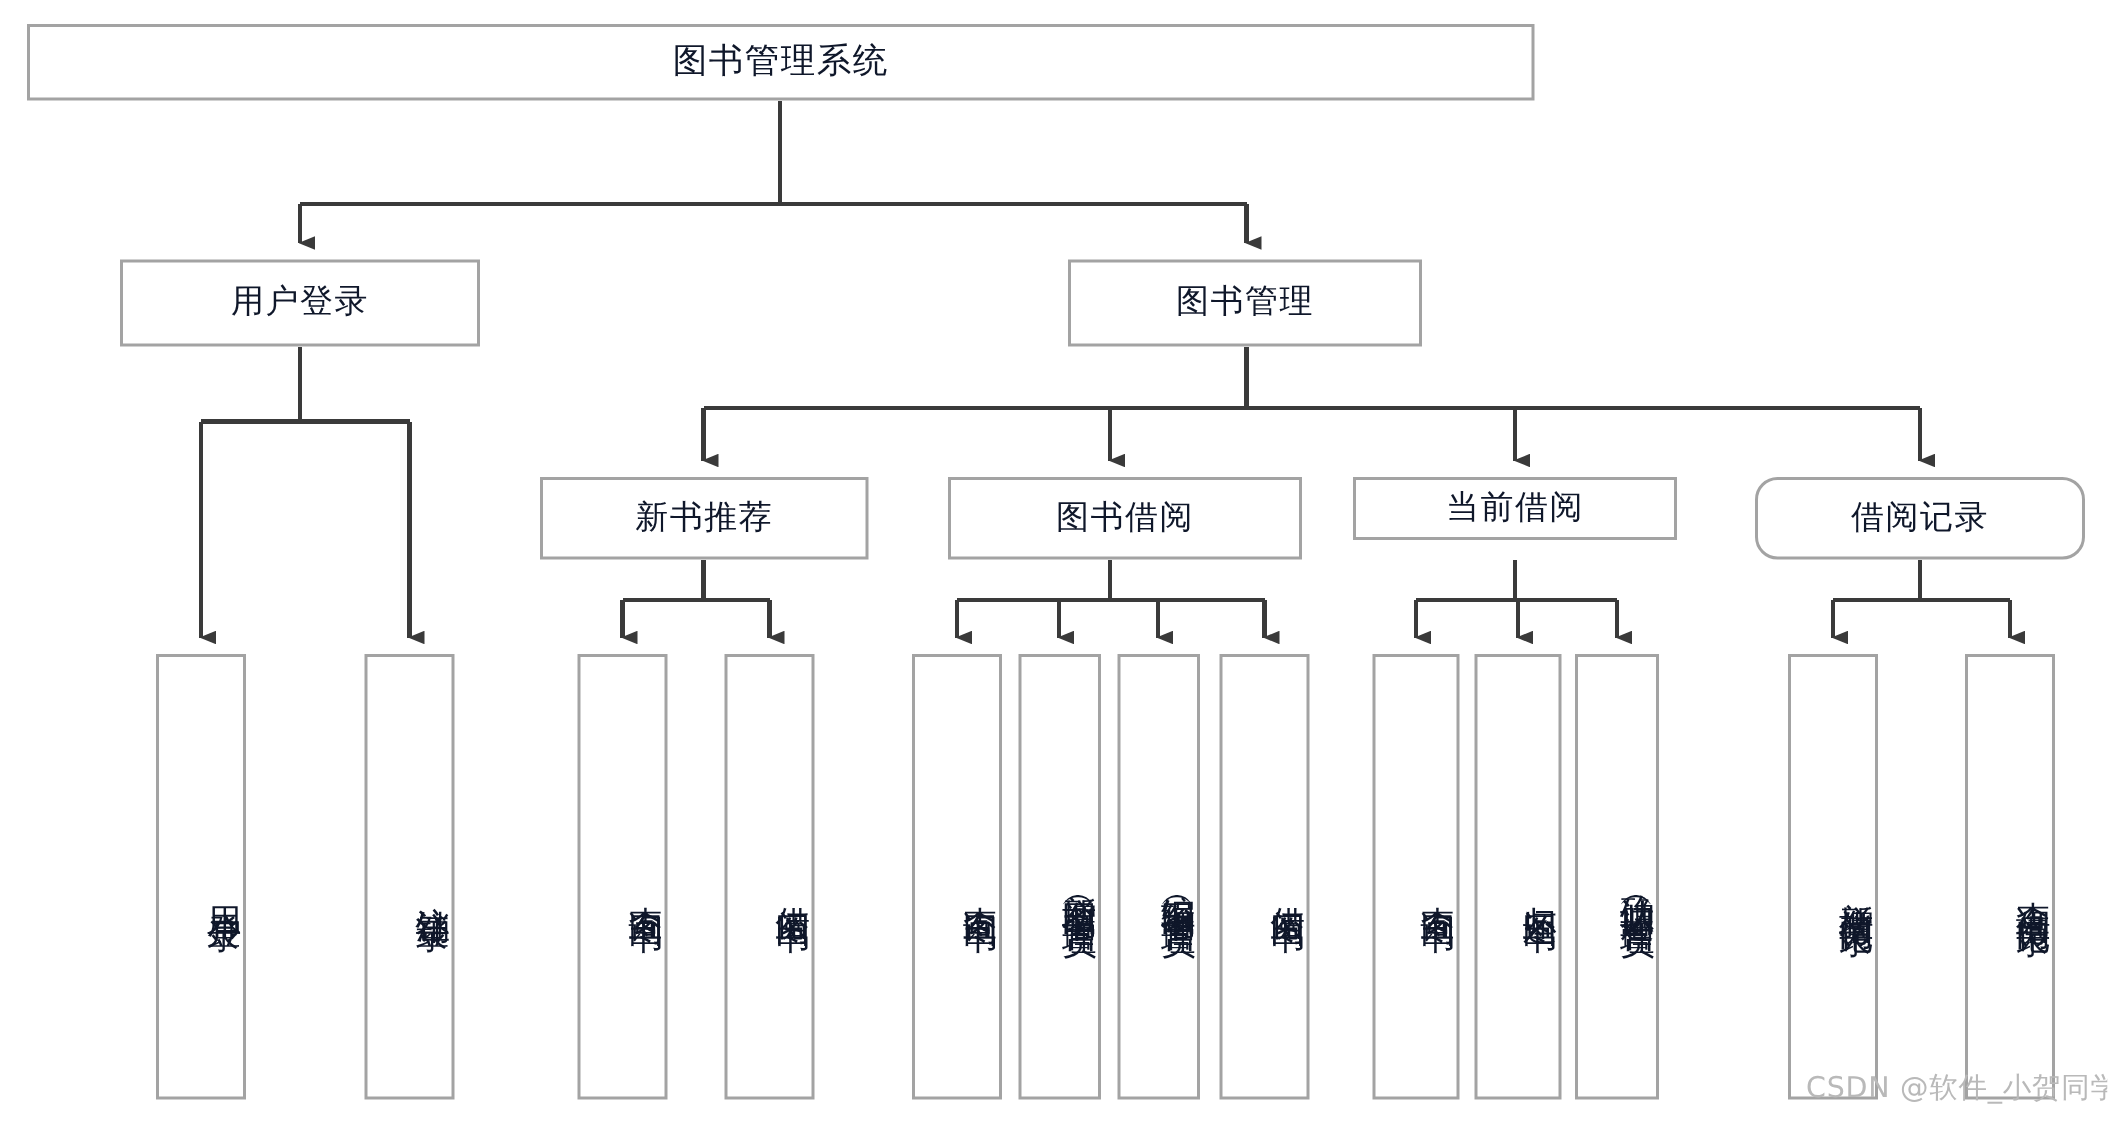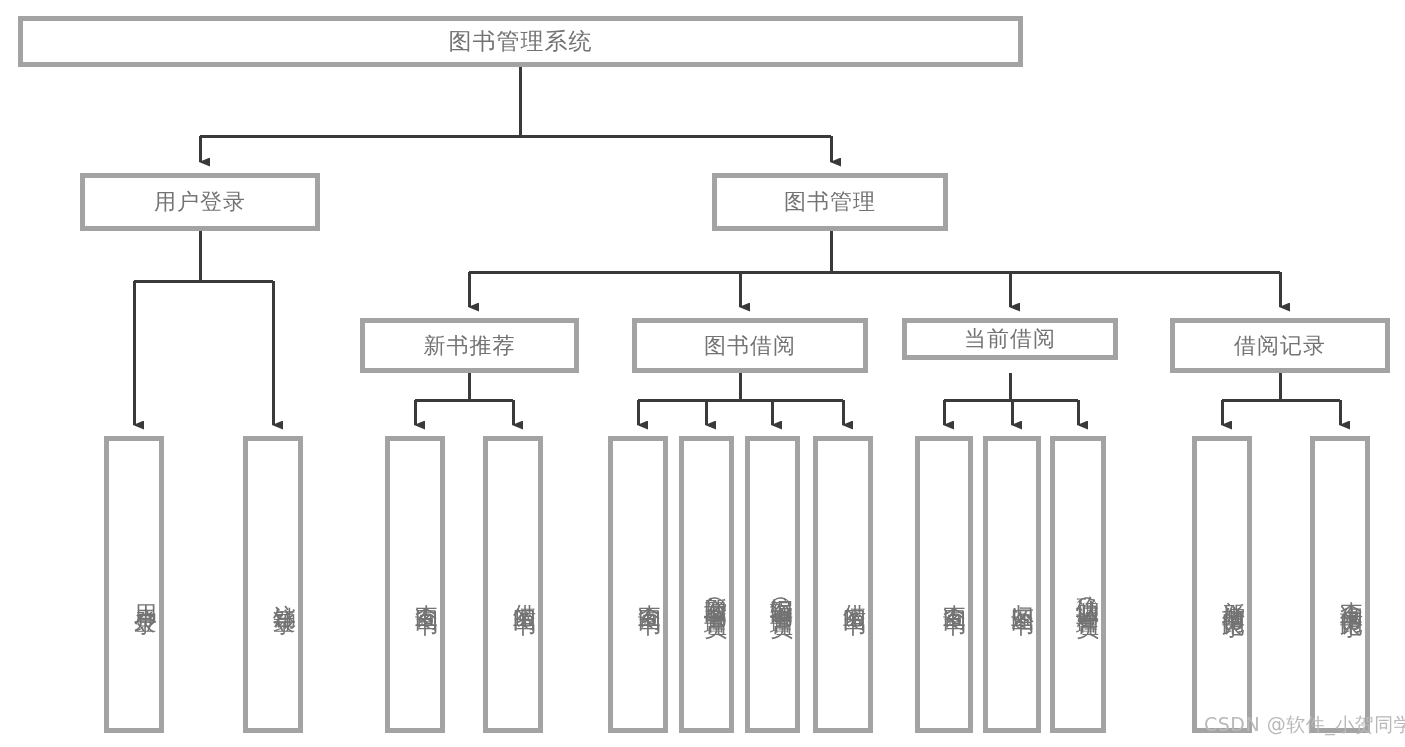--- a/index.html
+++ b/index.html
@@ -23,25 +23,25 @@
     left: 0;
     top: 0;
     width: 1405px;
     height: 747px;
     pointer-events: none;
   }
   .node {
     position: absolute;
     box-sizing: border-box;
     background: #ffffff;
-    border: 5px solid #a3a3a3;
+    border: 2px solid #a3a3a3;
     display: flex;
     align-items: center;
     justify-content: center;
-    color: #737373;
+    color: #0f172a;
   }
   .node.horiz {
     font-size: 22px;
     letter-spacing: 1px;
     line-height: 1.15;
   }
   .node.vert {
     writing-mode: vertical-rl;
     text-orientation: upright;
     font-size: 23px;
@@ -119,21 +119,21 @@
   </svg>
 
   <div class="node horiz root" style="left:18px; top:16px; width:1005px; height:51px;">图书管理系统</div>
 
   <div class="node horiz" style="left:80px; top:173px; width:240px; height:58px;">用户登录</div>
   <div class="node horiz" style="left:712px; top:173px; width:236px; height:58px;">图书管理</div>
 
   <div class="node horiz" style="left:360px; top:318px; width:219px; height:55px;">新书推荐</div>
   <div class="node horiz" style="left:632px; top:318px; width:236px; height:55px;">图书借阅</div>
   <div class="node horiz" style="left:902px; top:318px; width:216px; height:42px;">当前借阅</div>
-  <div class="node horiz" style="left:1170px; top:318px; width:220px; height:55px;">借阅记录</div>
+  <div class="node horiz" style="left:1170px; top:318px; width:220px; height:55px;border-radius:15px;">借阅记录</div>
 
   <div class="node vert" style="left:104px; top:436px; width:60px; height:297px;">用户登录</div>
   <div class="node vert" style="left:243px; top:436px; width:60px; height:297px;">注销登录</div>
 
   <div class="node vert" style="left:385px; top:436px; width:60px; height:297px;">查询图书</div>
   <div class="node vert" style="left:483px; top:436px; width:60px; height:297px;">借阅图书</div>
 
   <div class="node vert" style="left:608px; top:436px; width:60px; height:297px;">查询图书</div>
   <div class="node vert" style="left:679px; top:436px; width:55px; height:297px;">新增图书（管理员）</div>
   <div class="node vert" style="left:745px; top:436px; width:55px; height:297px;">编辑图书（管理员）</div>

